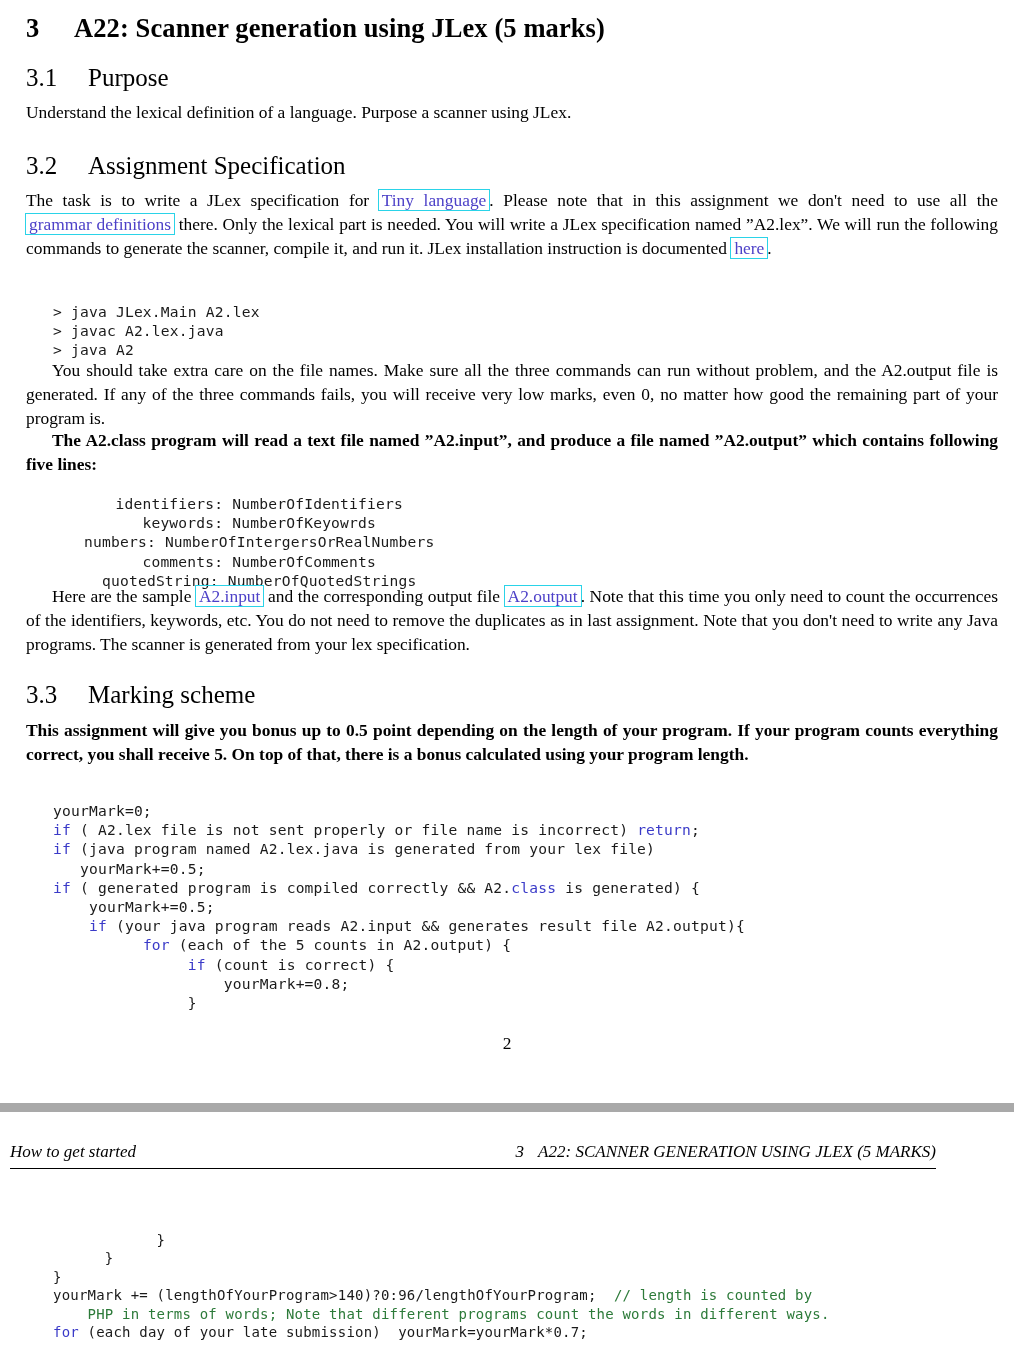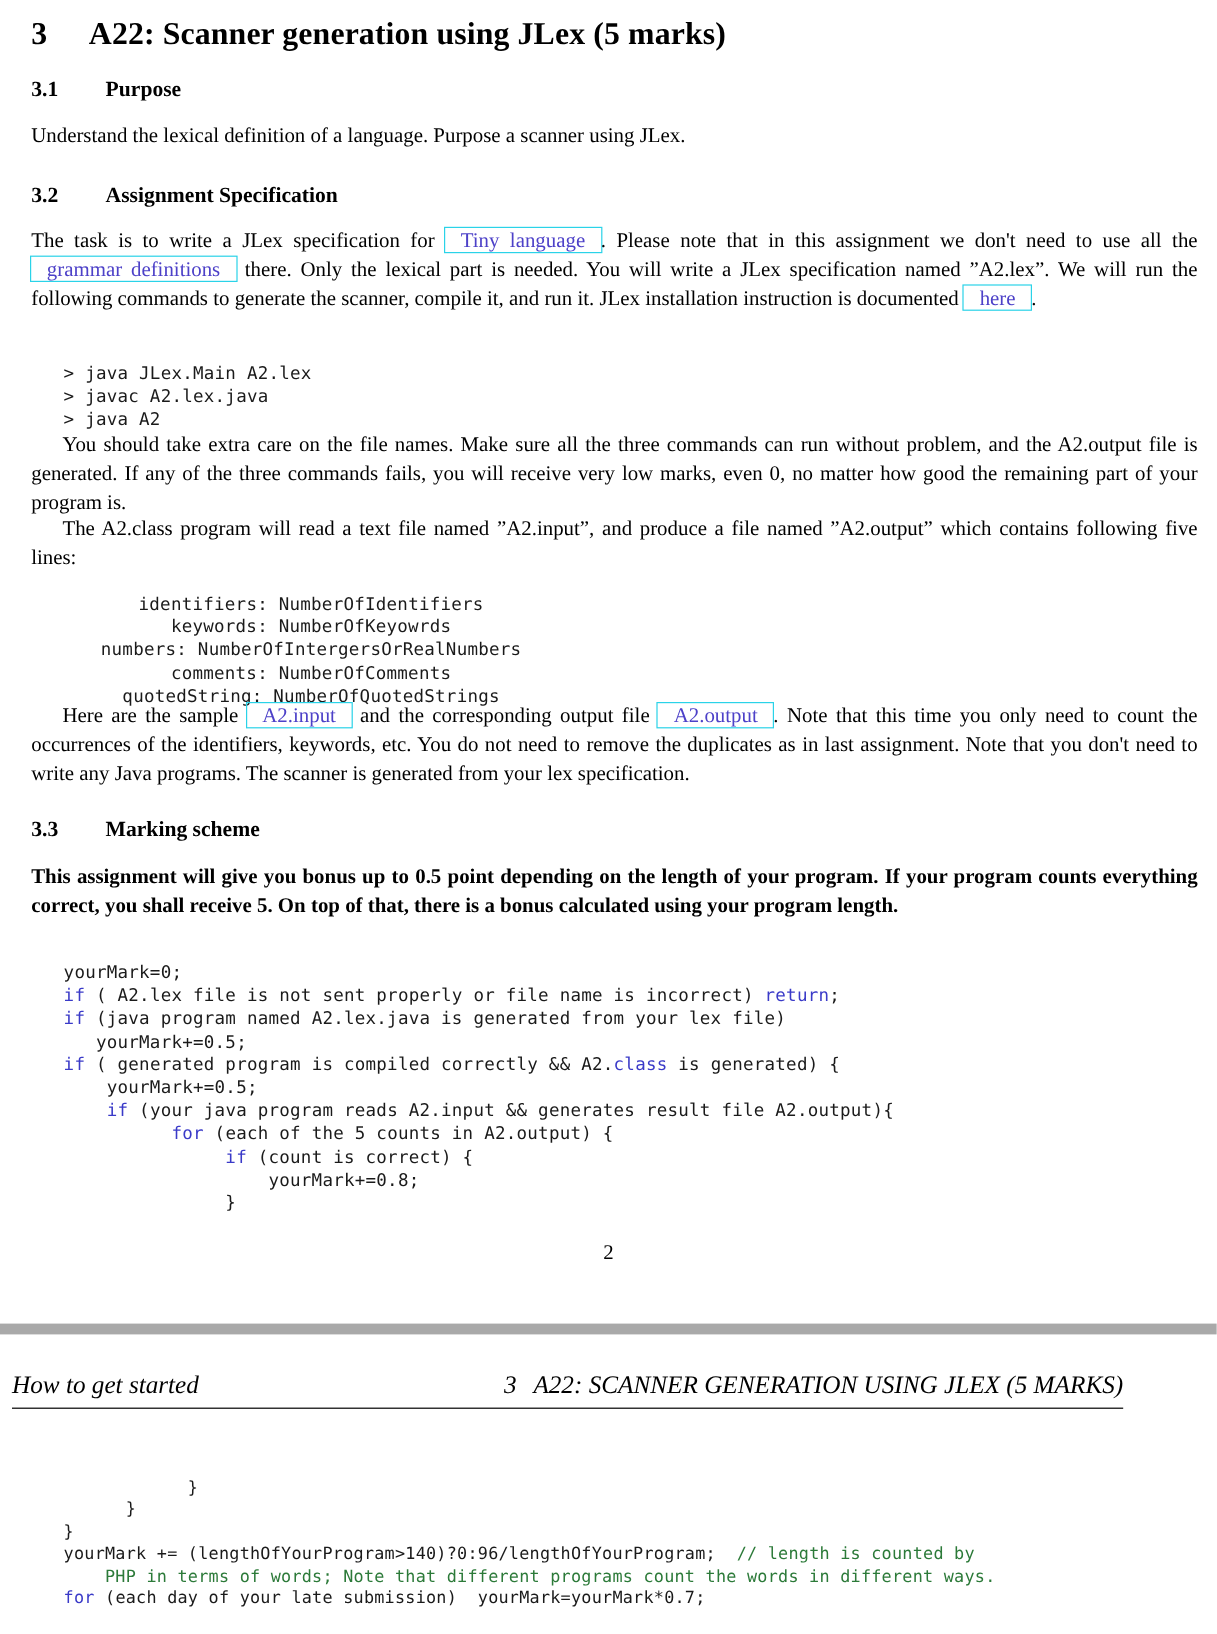--- a/index.html
+++ b/index.html
@@ -33,42 +33,42 @@
   h1.sec {
     font-size: 26.5px;
     font-weight: bold;
     margin: 0;
     line-height: 1.12;
     letter-spacing: 0.1px;
   }
   h1.sec .num { display: inline-block; min-width: 48px; }
 
   h2.subsec {
-    font-size: 18px;
-    font-weight: bold;
+    font-size: 25px;
+    font-weight: normal;
     margin: 0;
     line-height: 1.15;
   }
   h2.subsec .num { display: inline-block; min-width: 62px; }
 
   
   p.body {
     font-size: 17.4px;
     line-height: 23.8px;
     margin: 0;
     text-align: justify;
     text-justify: inter-word;
   }
   p.body.indent { text-indent: 26px; }
 
   
   .lnk {
     color: #4d41c8;
     border: 1px solid #2ad3e8;
-    padding: 0 13px;
+    padding: 0 3px;
     margin: 0 -1px;
     line-height: 1;
     text-decoration: none;
     white-space: nowrap;
   }
 
   
   pre.code {
     font-family: "DejaVu Sans Mono", "Liberation Mono", monospace;
     font-size: 14.6px;
@@ -96,21 +96,21 @@
     position: absolute;
     left: 0;
     width: 1014px;
     height: 9px;
     background: #a9a9a9;
   }
   .runhead {
     position: absolute;
     left: 10px;
     width: 926px;
-    font-size: 21px;
+    font-size: 17px;
     font-style: italic;
     display: flex;
     justify-content: space-between;
     align-items: baseline;
     padding-bottom: 6px;
     border-bottom: 1.3px solid #000000;
   }
   .runhead .right .rnum { margin-right: 14px; }
 </style>
 </head>
@@ -133,21 +133,21 @@
   </h2>
 
   <p class="body content" style="top:189px;"><span>The task is to write a JLex specification for </span><a class="lnk" href="#">Tiny language</a><span>. Please note that in this assignment we don't need to use all the </span><a class="lnk" href="#">grammar definitions</a><span> there. Only the lexical part is needed. You will write a JLex specification named ”A2.lex”. We will run the following commands to generate the scanner, compile it, and run it. JLex installation instruction is documented </span><a class="lnk" href="#">here</a><span>.</span></p>
 
   <pre class="code" style="position:absolute; left:41px; top:290px;">&gt; java JLex.Main A2.lex
 &gt; javac A2.lex.java
 &gt; java A2</pre>
 
   <p class="body content indent" style="top:359px;">You should take extra care on the file names. Make sure all the three commands can run without problem, and the A2.output file is generated. If any of the three commands fails, you will receive very low marks, even 0, no matter how good the remaining part of your program is.</p>
 
-  <p class="body content indent" style="top:429px;">The A2.class program will read a text file named ”A2.input”, and produce a file named ”A2.output” which contains following five lines:</p>
+  <p class="body content indent" style="top:429px;font-weight:bold;">The A2.class program will read a text file named ”A2.input”, and produce a file named ”A2.output” which contains following five lines:</p>
 
   <pre class="code" style="position:absolute; left:72px; top:482px;text-align:center;">identifiers: NumberOfIdentifiers
 keywords: NumberOfKeyowrds
 numbers: NumberOfIntergersOrRealNumbers
 comments: NumberOfComments
 quotedString: NumberOfQuotedStrings</pre>
 
   <p class="body content indent" style="top:585px;"><span>Here are the sample </span><a class="lnk" href="#">A2.input</a><span> and the corresponding output file </span><a class="lnk" href="#">A2.output</a><span>. Note that this time you only need to count the occurrences of the identifiers, keywords, etc. You do not need to remove the duplicates as in last assignment. Note that you don't need to write any Java programs. The scanner is generated from your lex specification.</span></p>
 
   <h2 class="subsec content" style="top:681px;">

